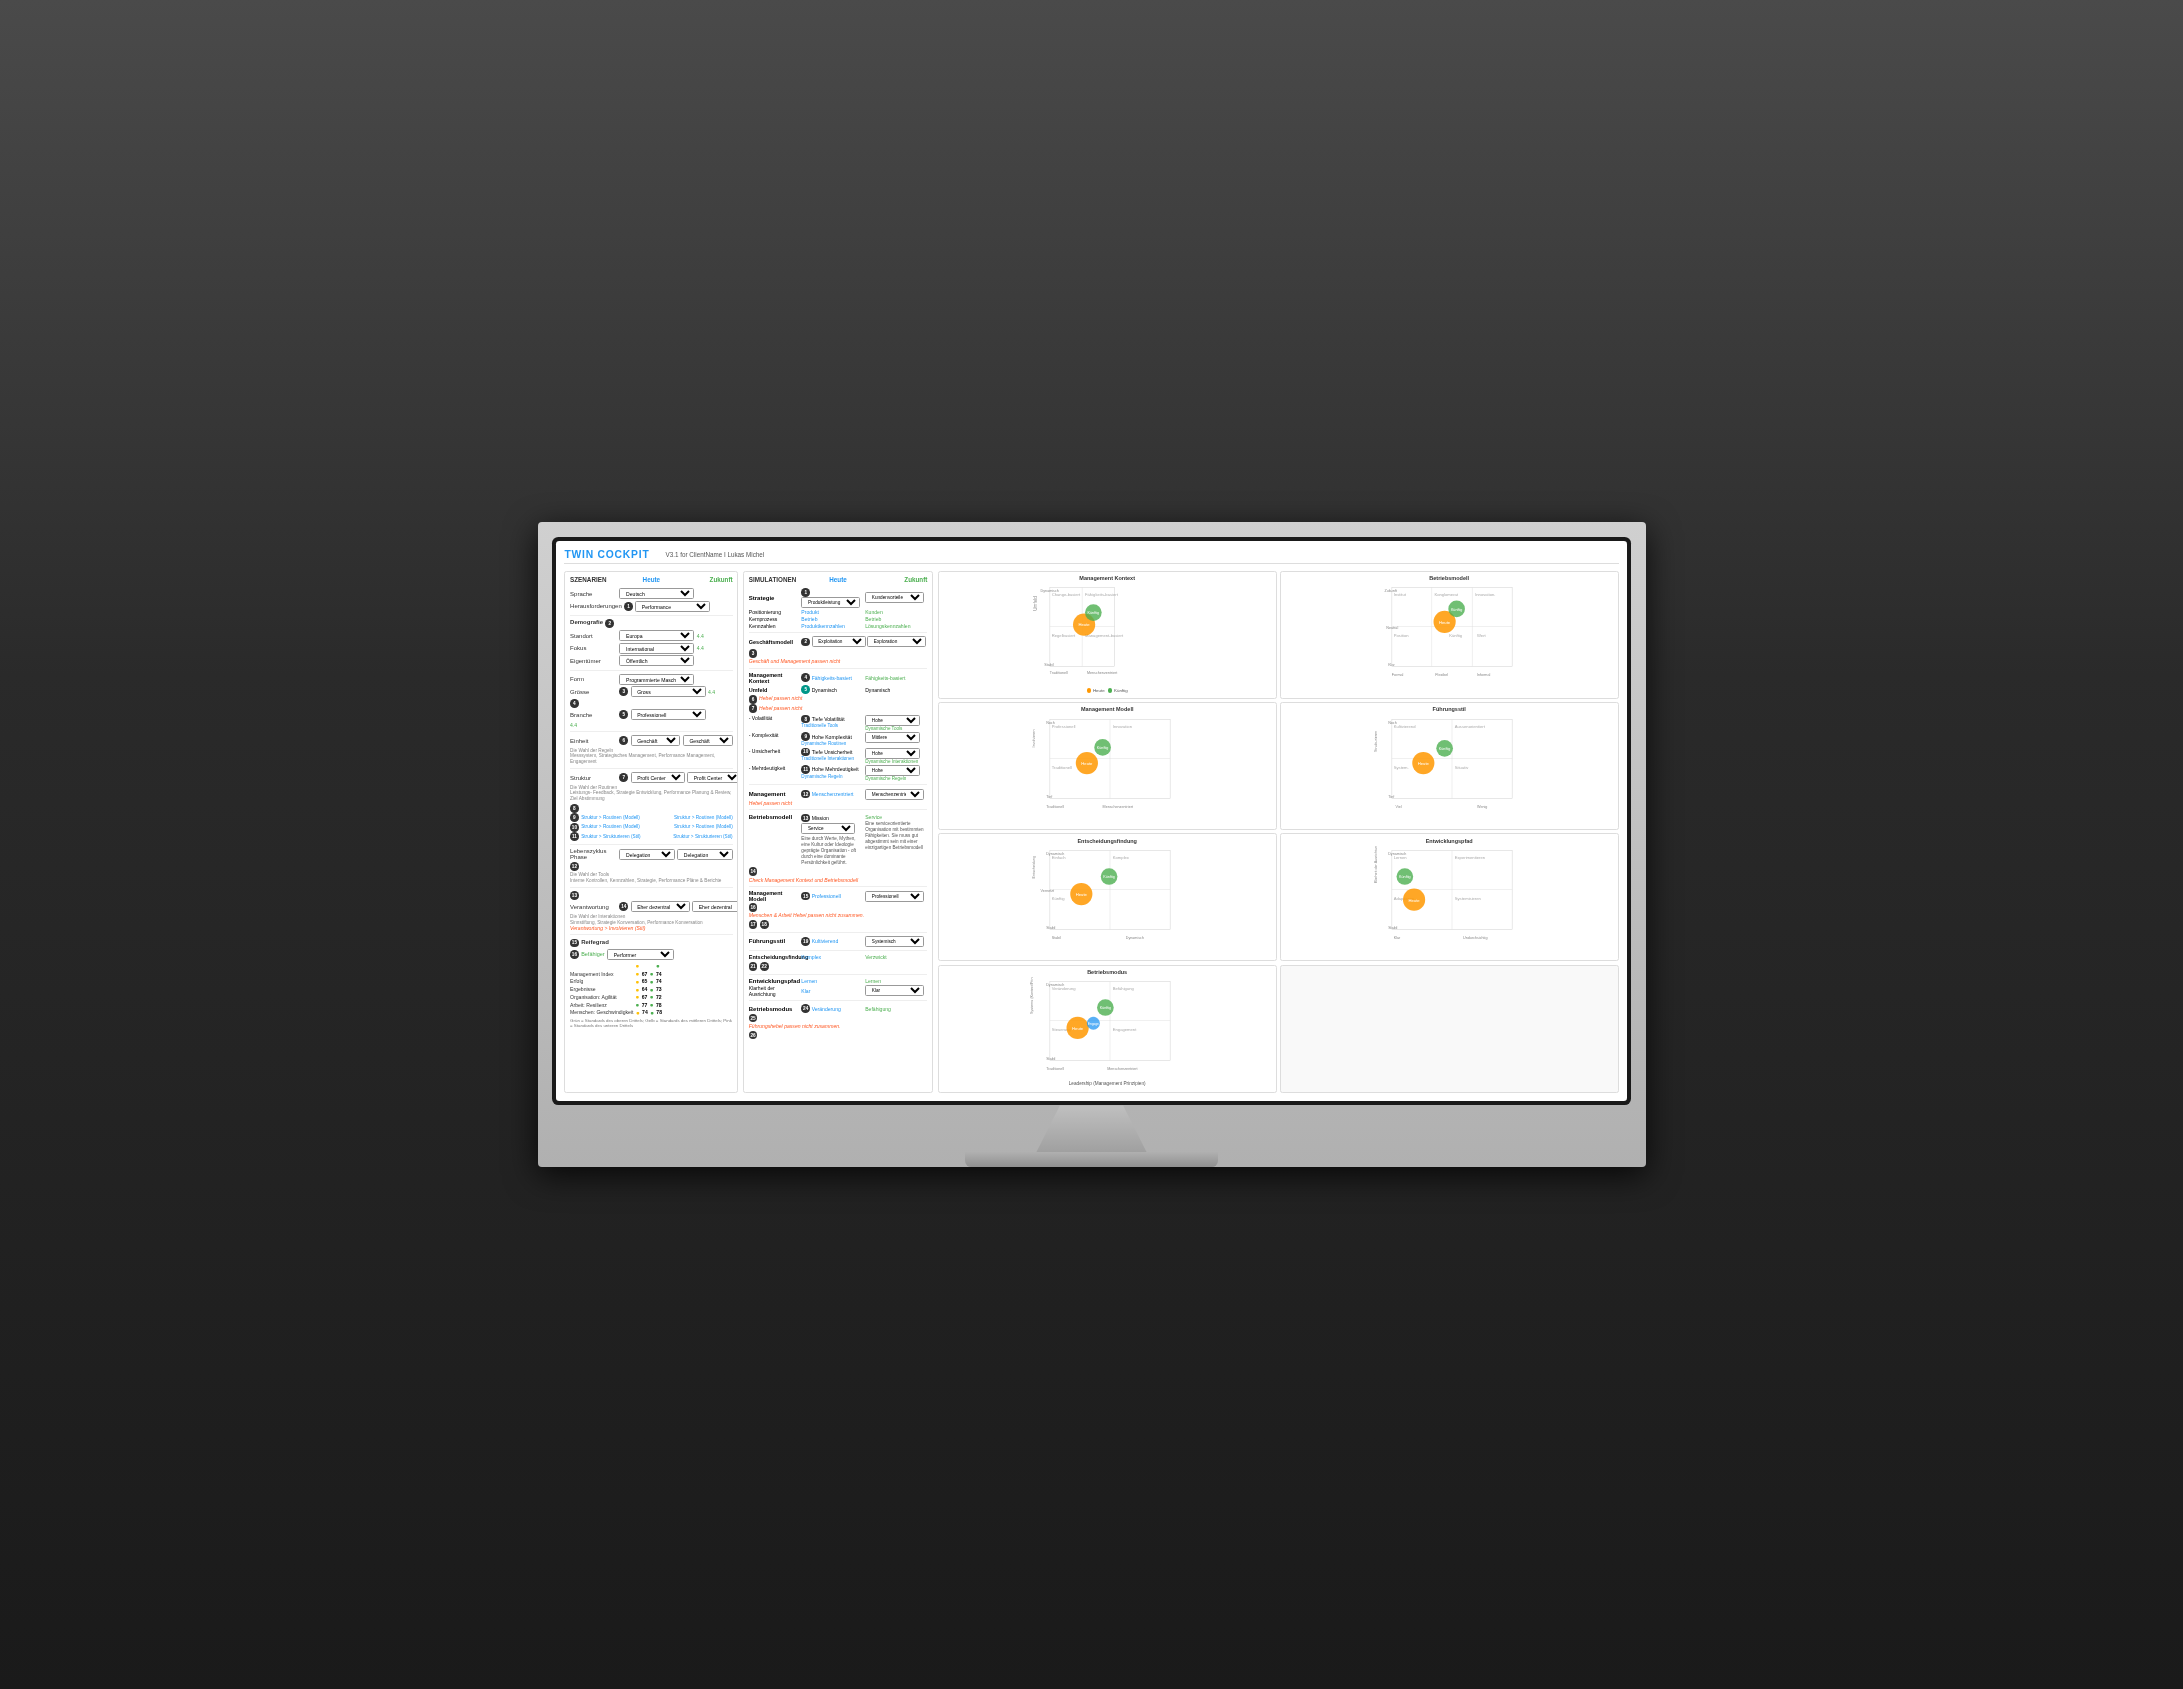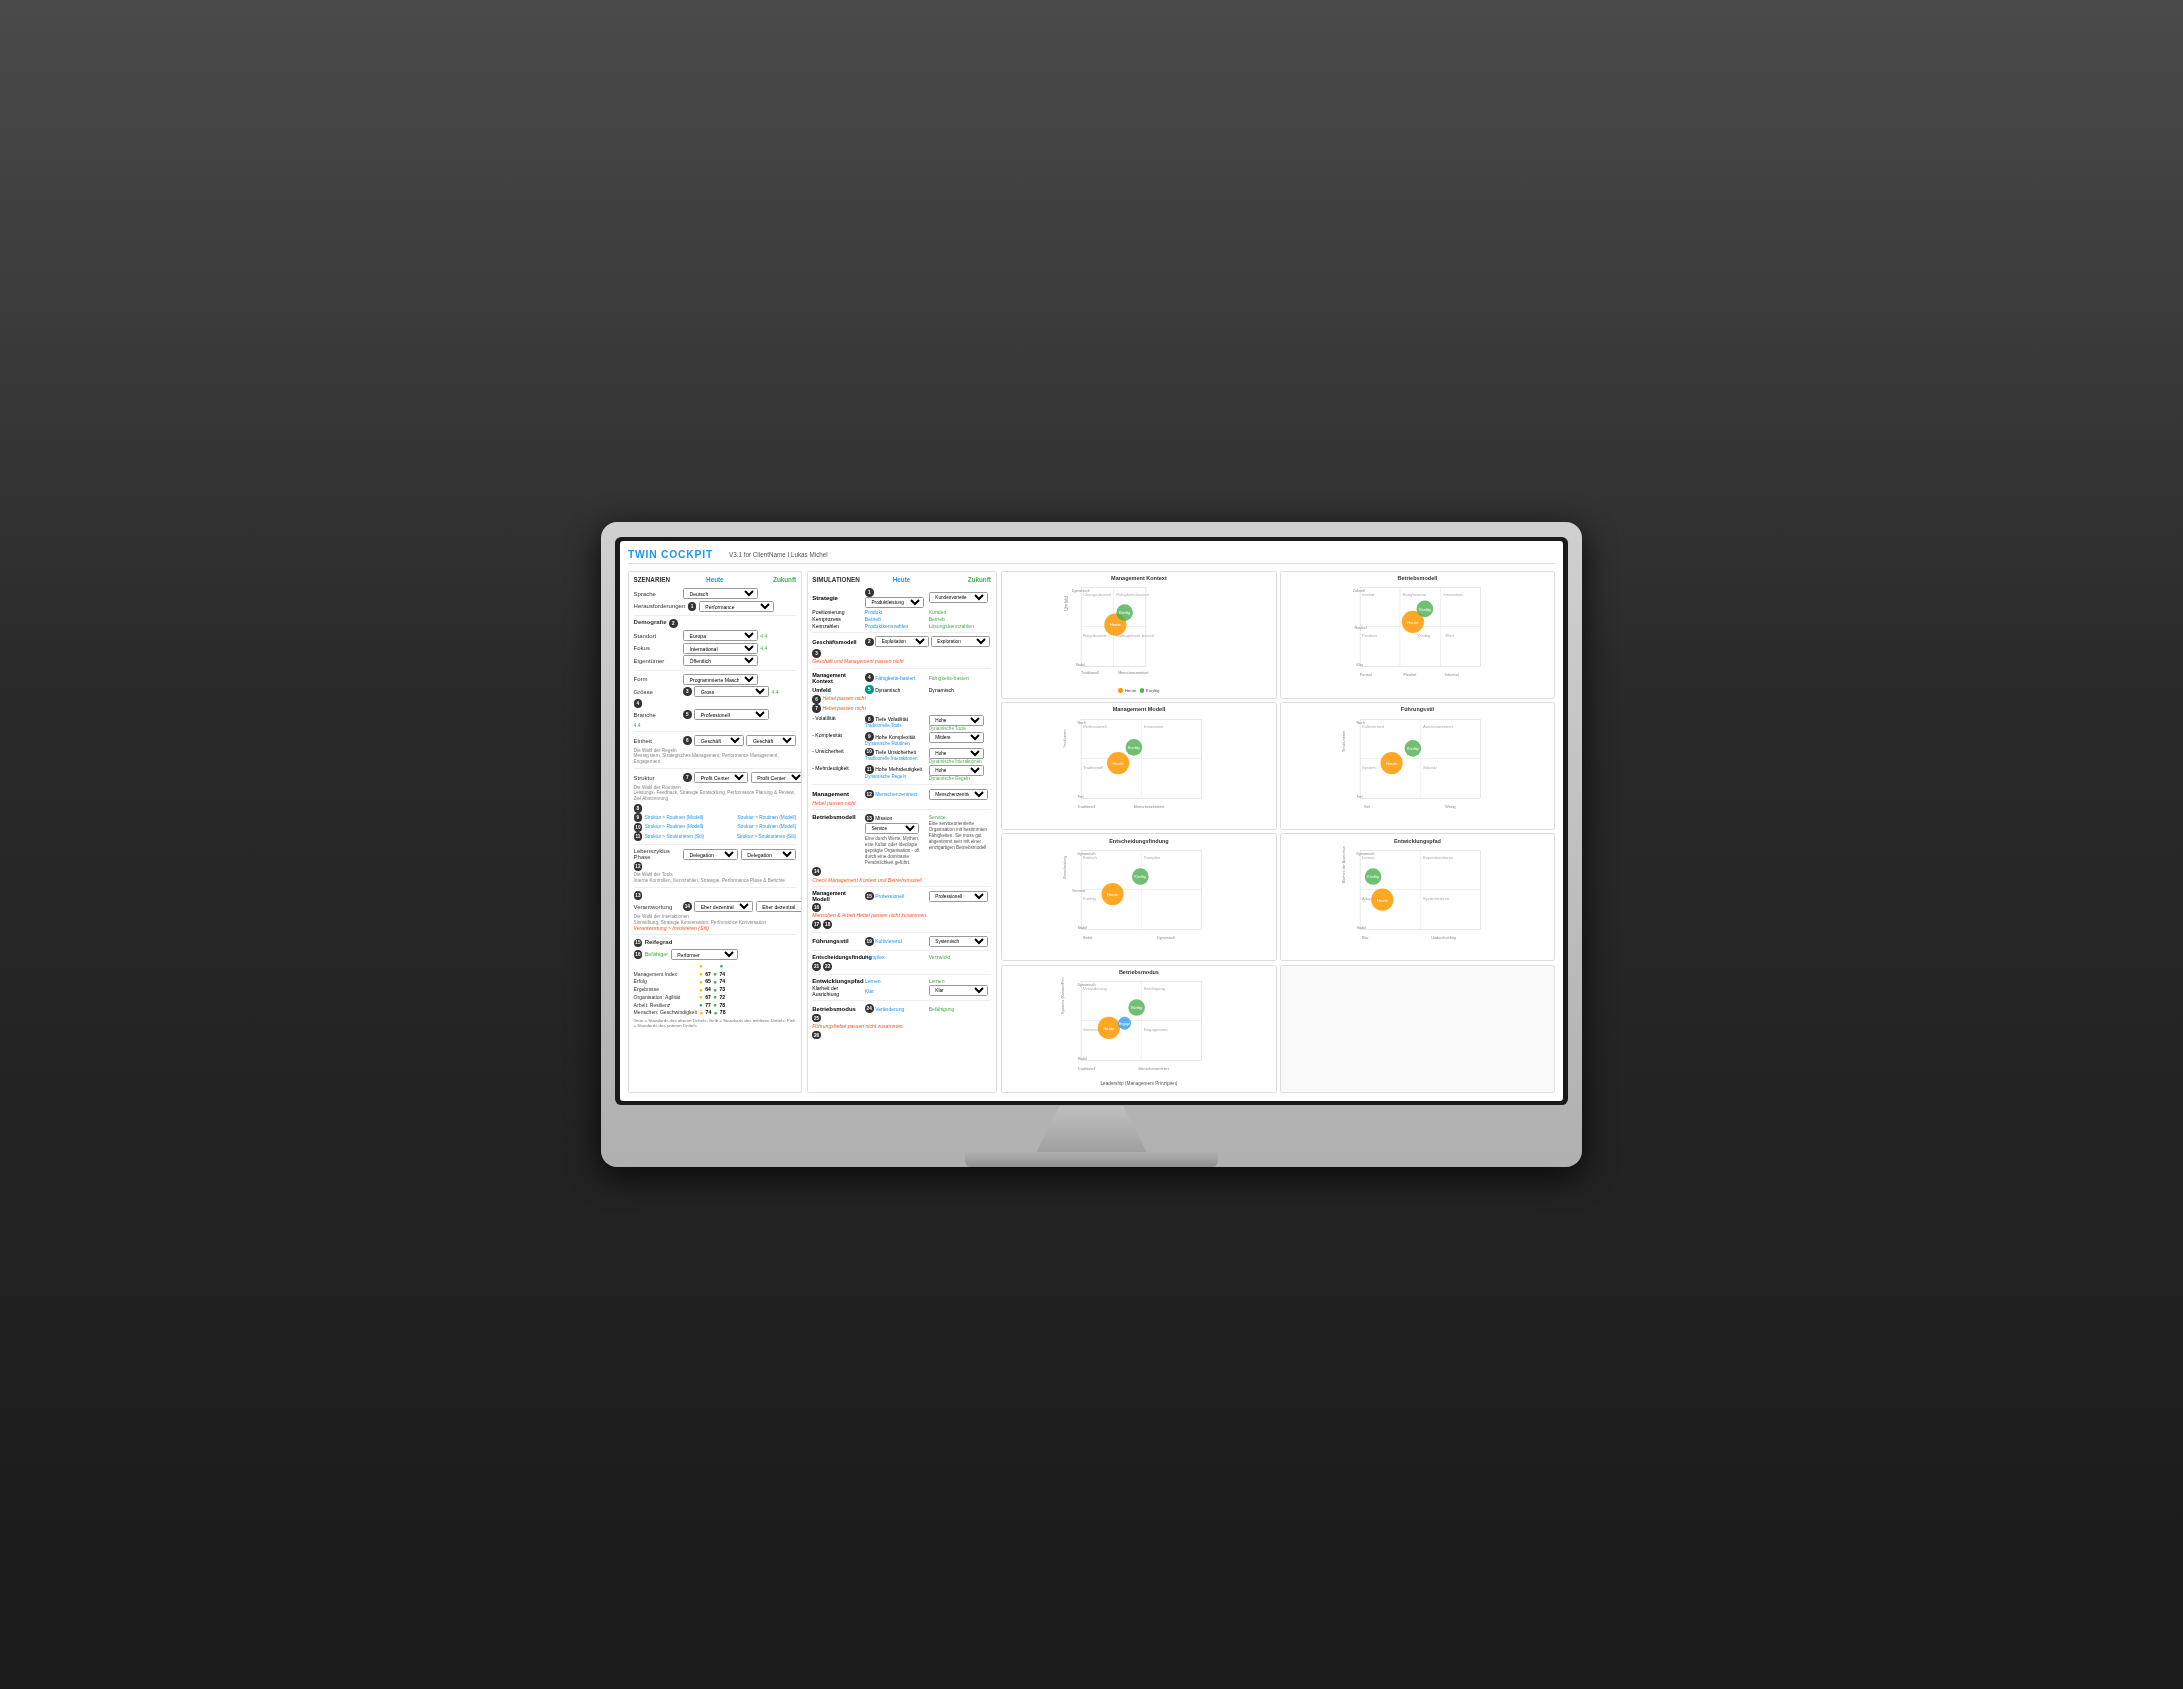--- a/index.html
+++ b/index.html
@@ -7,24 +7,24 @@
       background: linear-gradient(180deg, #4a4a4a 0%, #2a2a2a 40%, #1a1a1a 100%);
       min-height: 100vh;
       display: flex;
       align-items: center;
       justify-content: center;
       font-family: Arial, sans-serif;
       padding: 16px;
     }
     .monitor-outer {
       background: linear-gradient(180deg, #d0d0d0 0%, #b0b0b0 100%);
-      border-radius: 16px;
+      border-radius: 4px;
       padding: 14.2px 14.2px 0 14.2px;
       box-shadow: 0 8px 32px rgba(0,0,0,0.8);
-      width: 981px;
+      width: 1108px;
     }
     .monitor-screen {
       background: #1a1a1a;
       border-radius: 6.3px;
       padding: 4.7px;
     }
     .screen-content {
       background: white;
       border-radius: 3.2px;
       padding: 8px;

